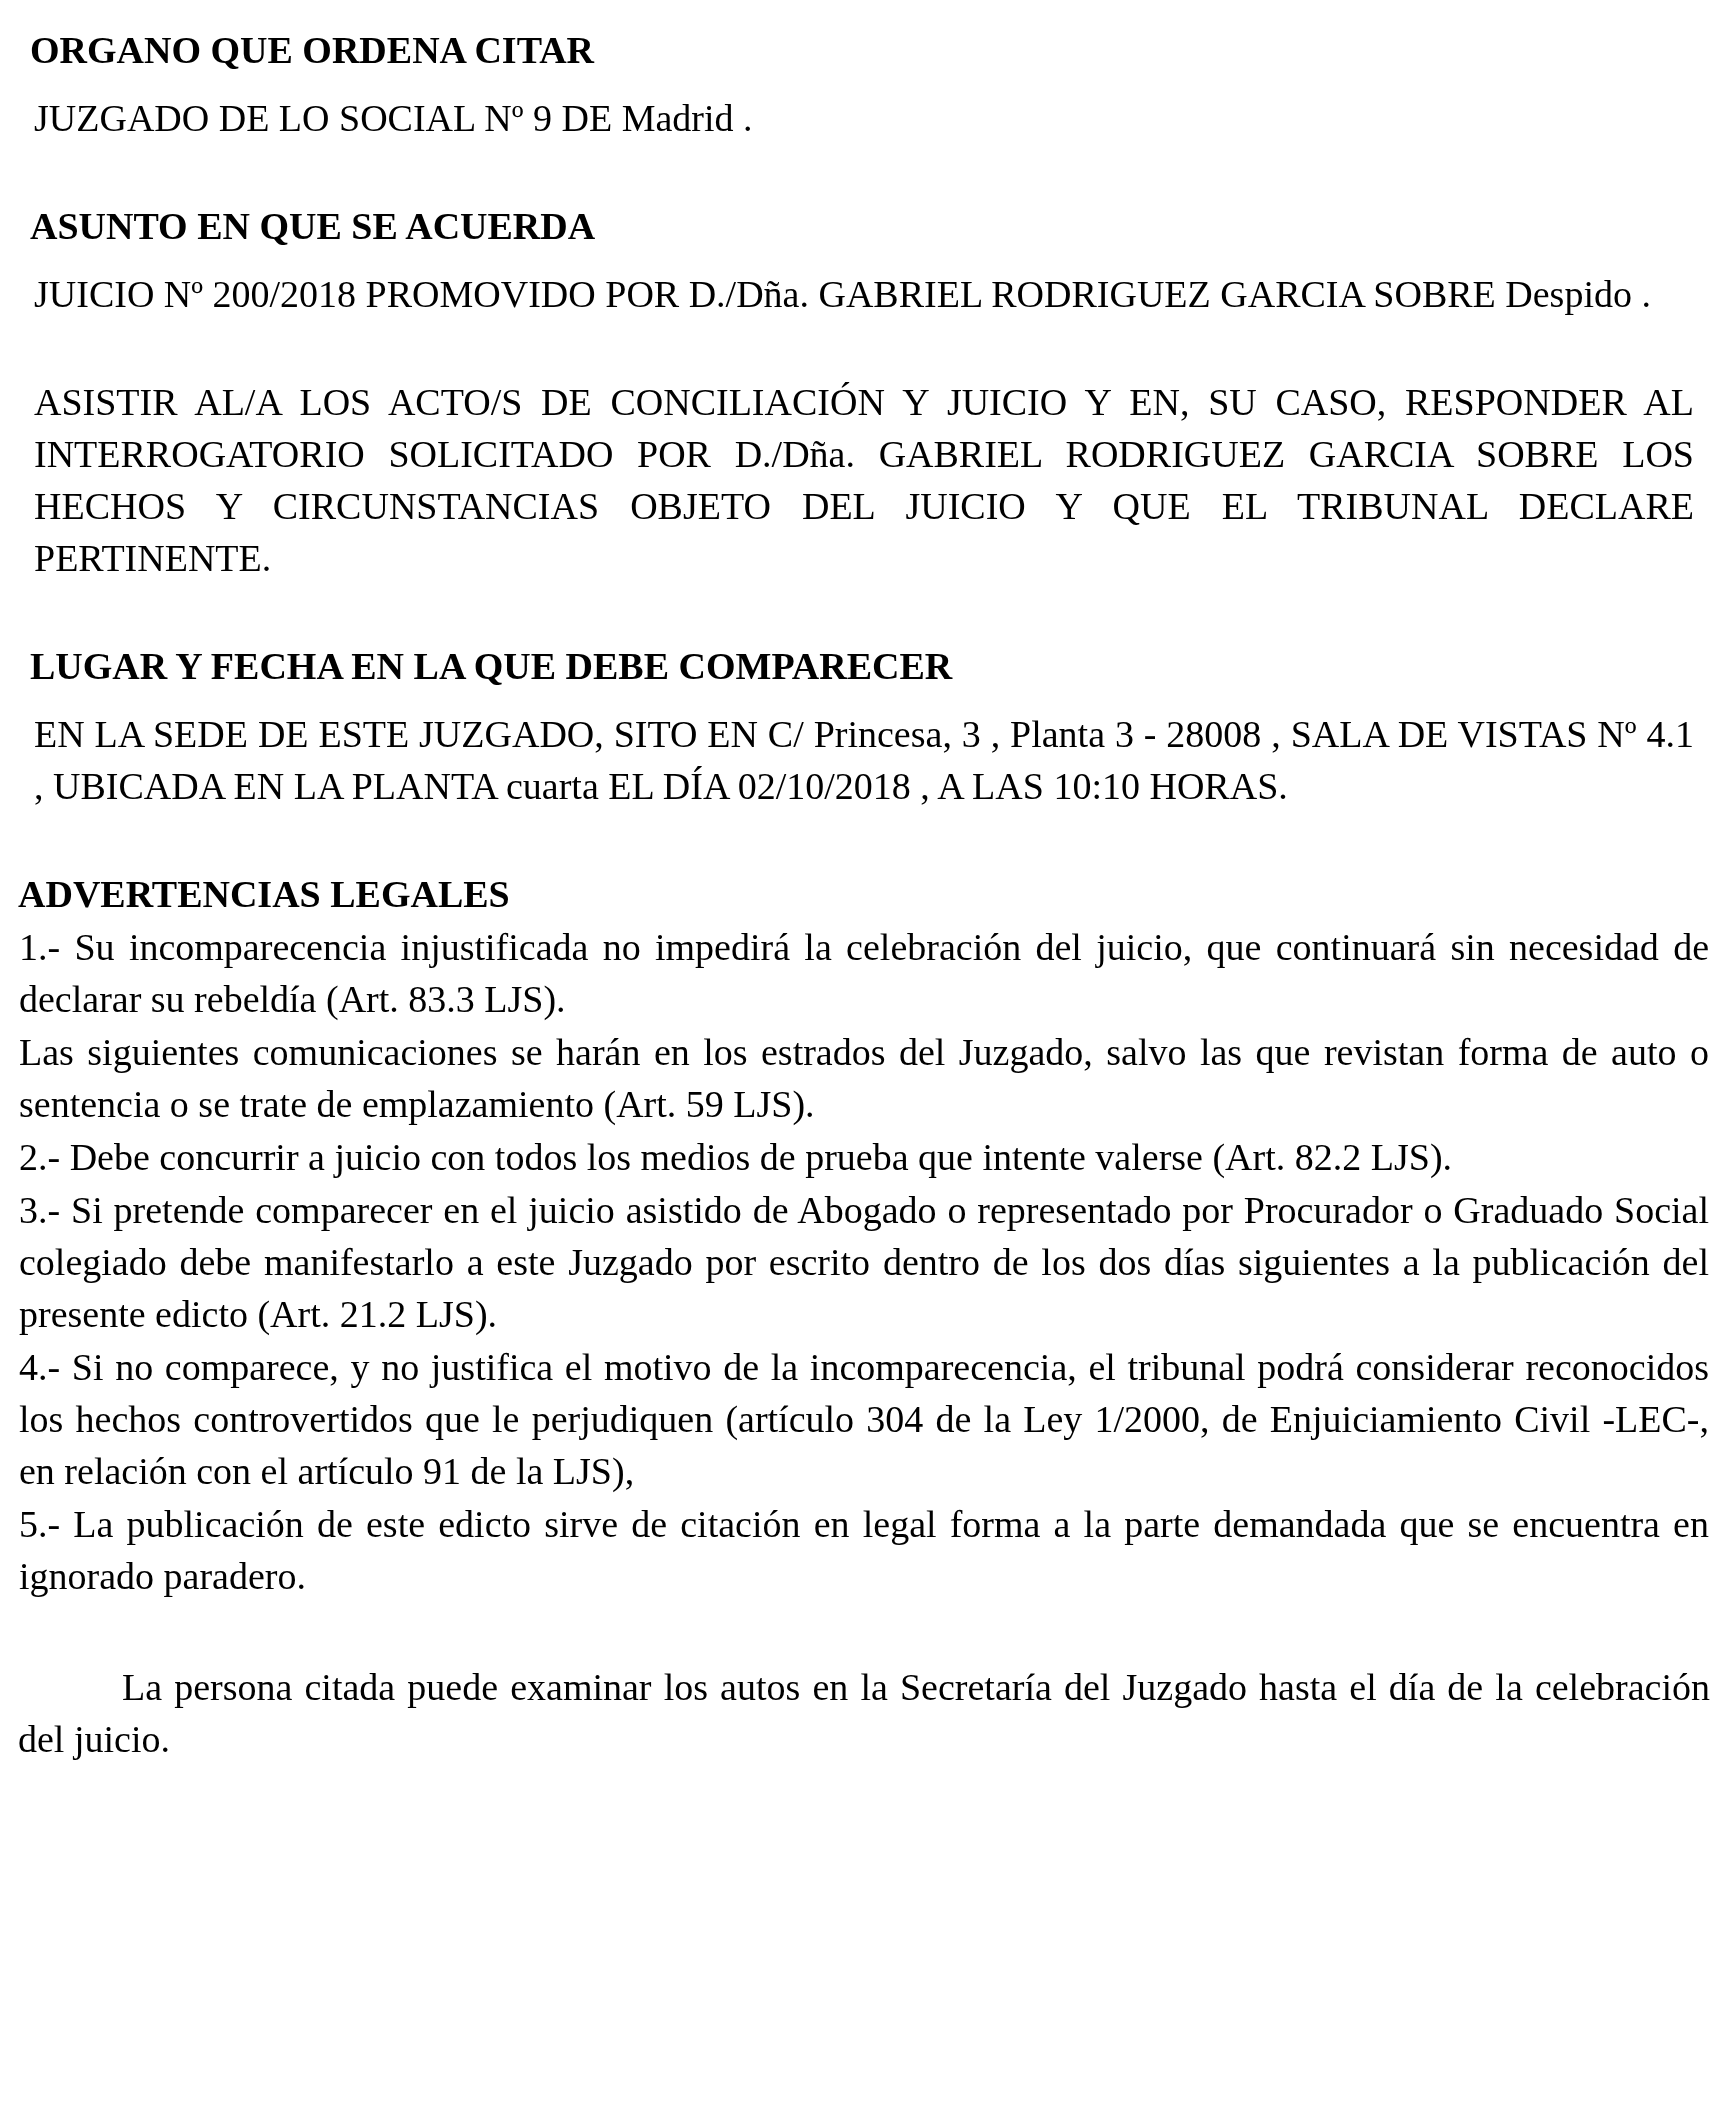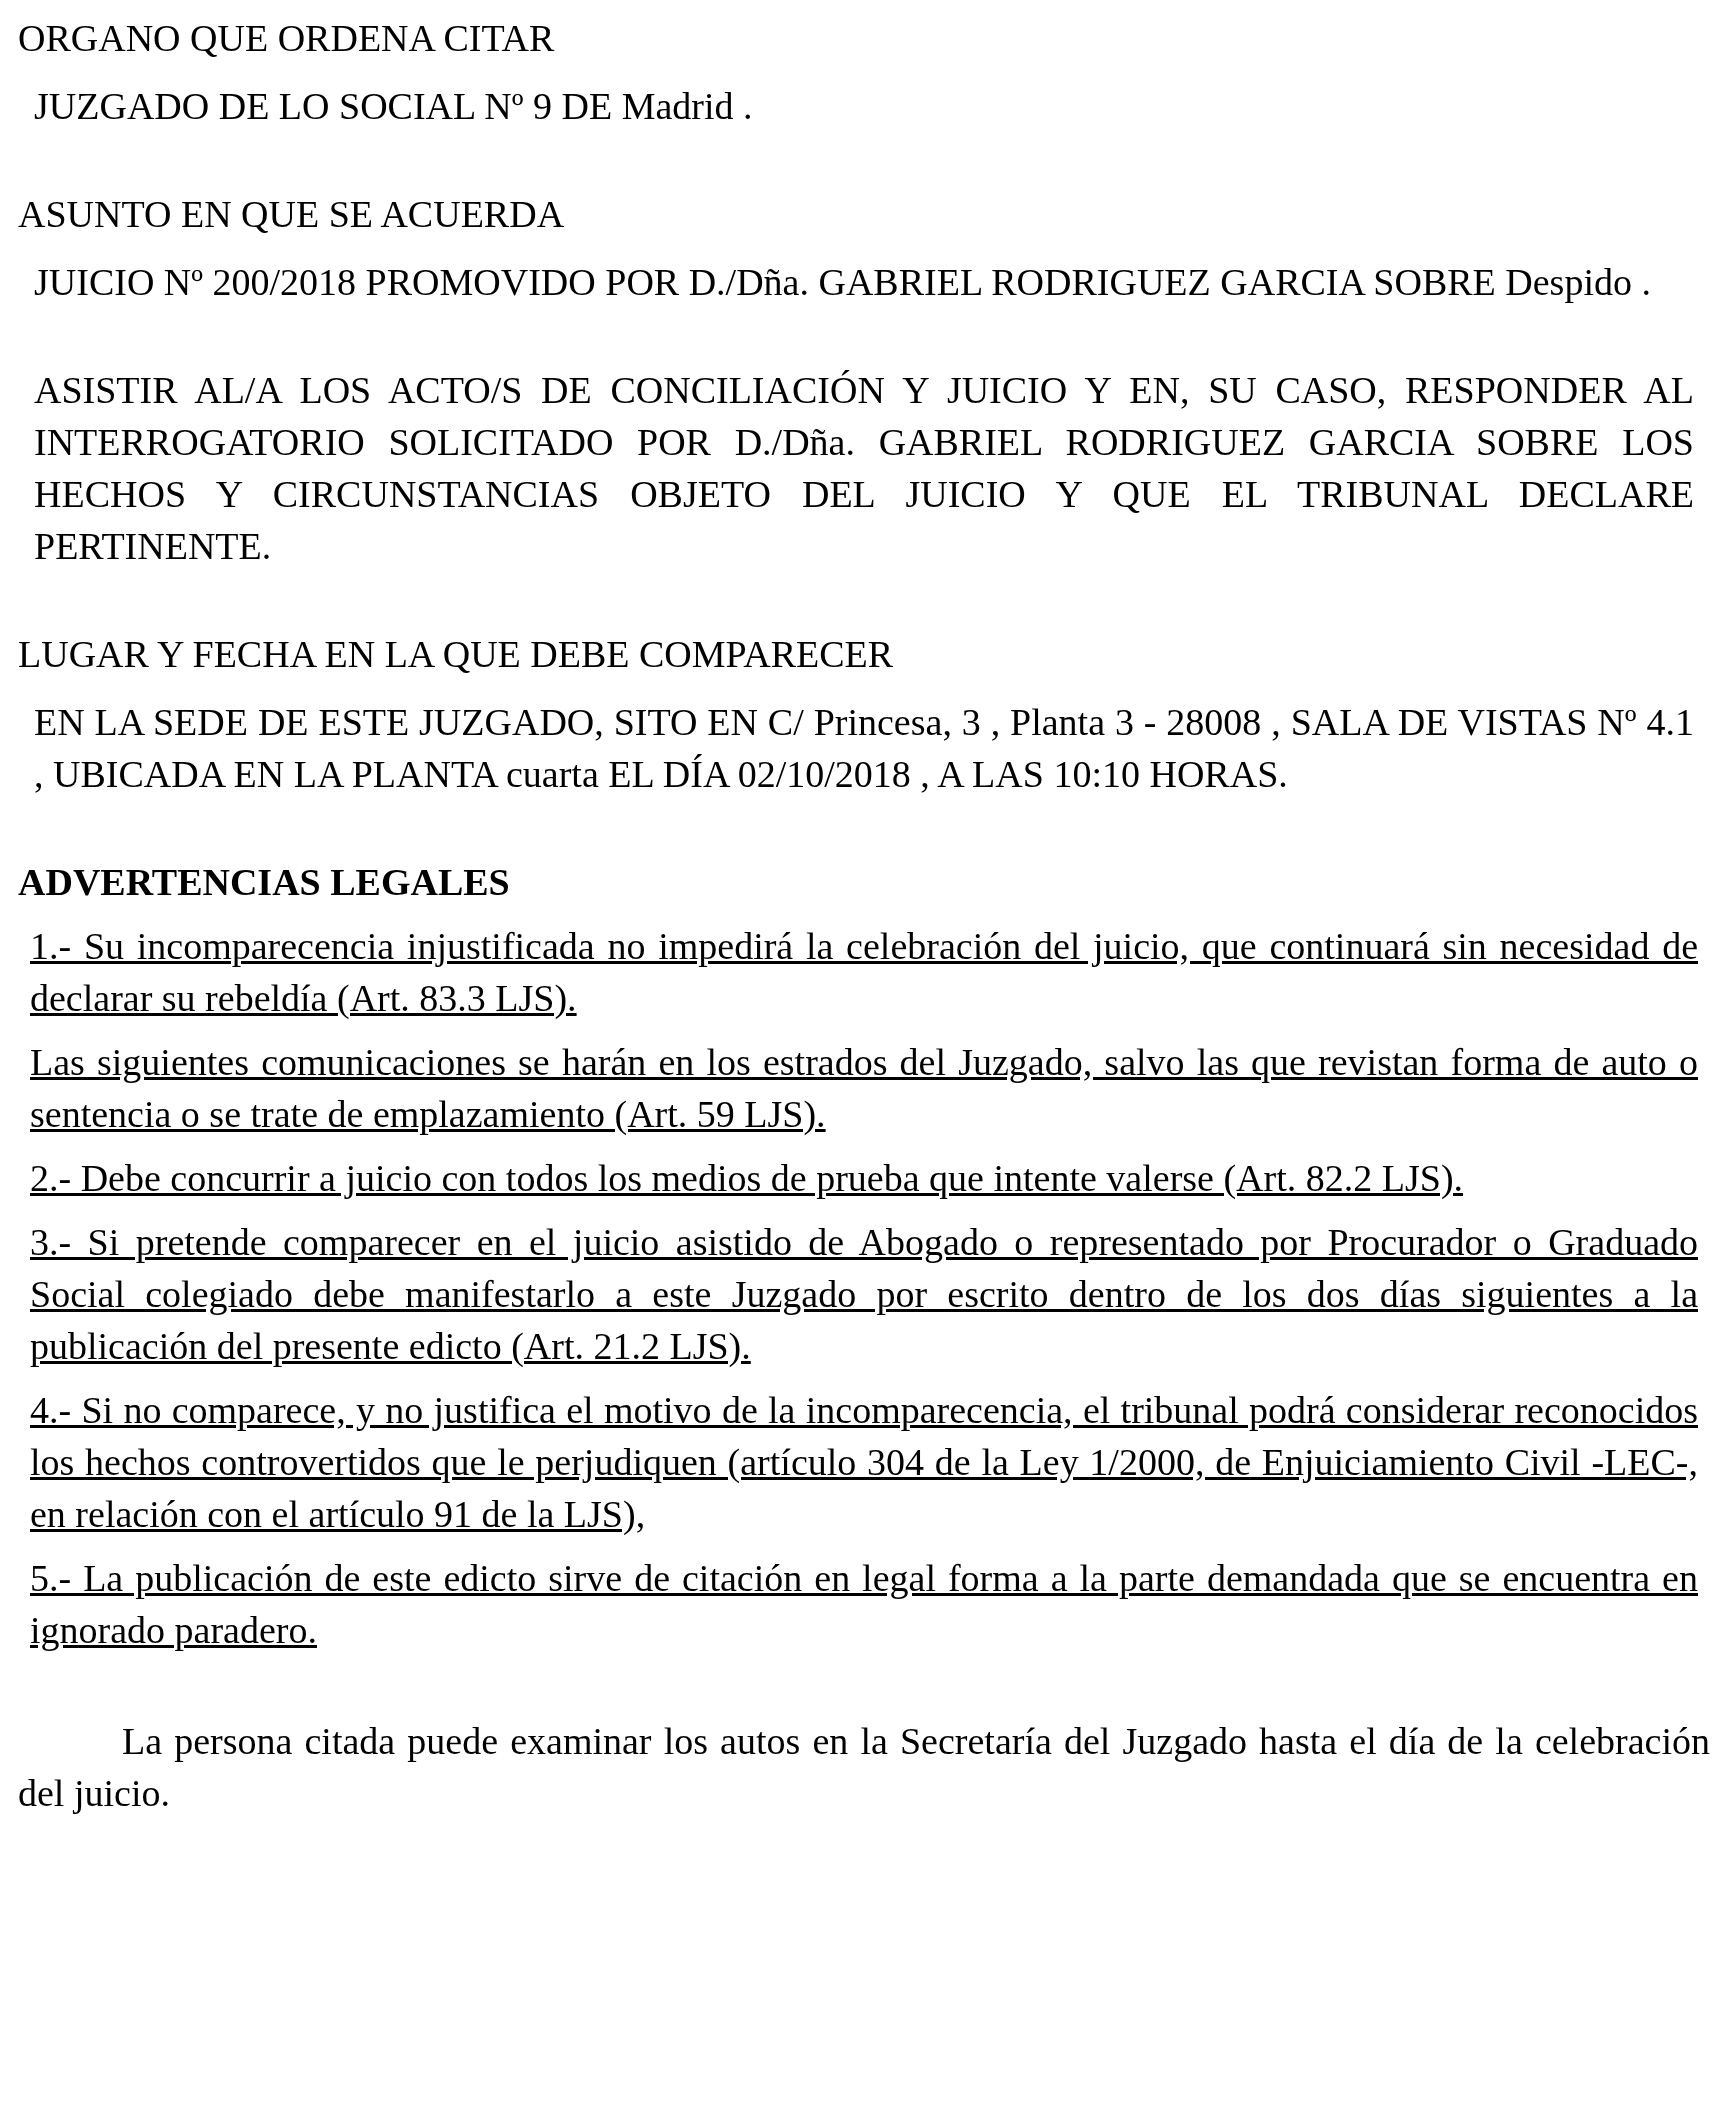--- a/index.html
+++ b/index.html
@@ -21,39 +21,38 @@
   .page {
     box-sizing: border-box;
     width: 1730px;
     height: 2113px;
     padding: 11.8px 20px 0 18px;
   }
   .section {
     margin: 0 0 56px 0;
   }
   .section-heading {
-    font-weight: normal;
-    margin: 0;
+    font-weight: bold;
+    margin: 12px;
   }
   .section-body {
     margin: 16px;
     text-align: justify;
     font-family: Liberation Serif, serif;
   }
   .legal-block {
     margin: 0 0 59px 0;
   }
   .legal-heading {
     font-weight: bold;
     margin: 0;
   }
   .legal-item {
-    margin: 12px;
+    margin: 1px;
     text-align: justify;
-    text-decoration: underline;
   }
   .closing-paragraph {
     margin: 0;
     text-align: justify;
     text-indent: 104px;
   }
 </style>
 </head>
 <body>
 

